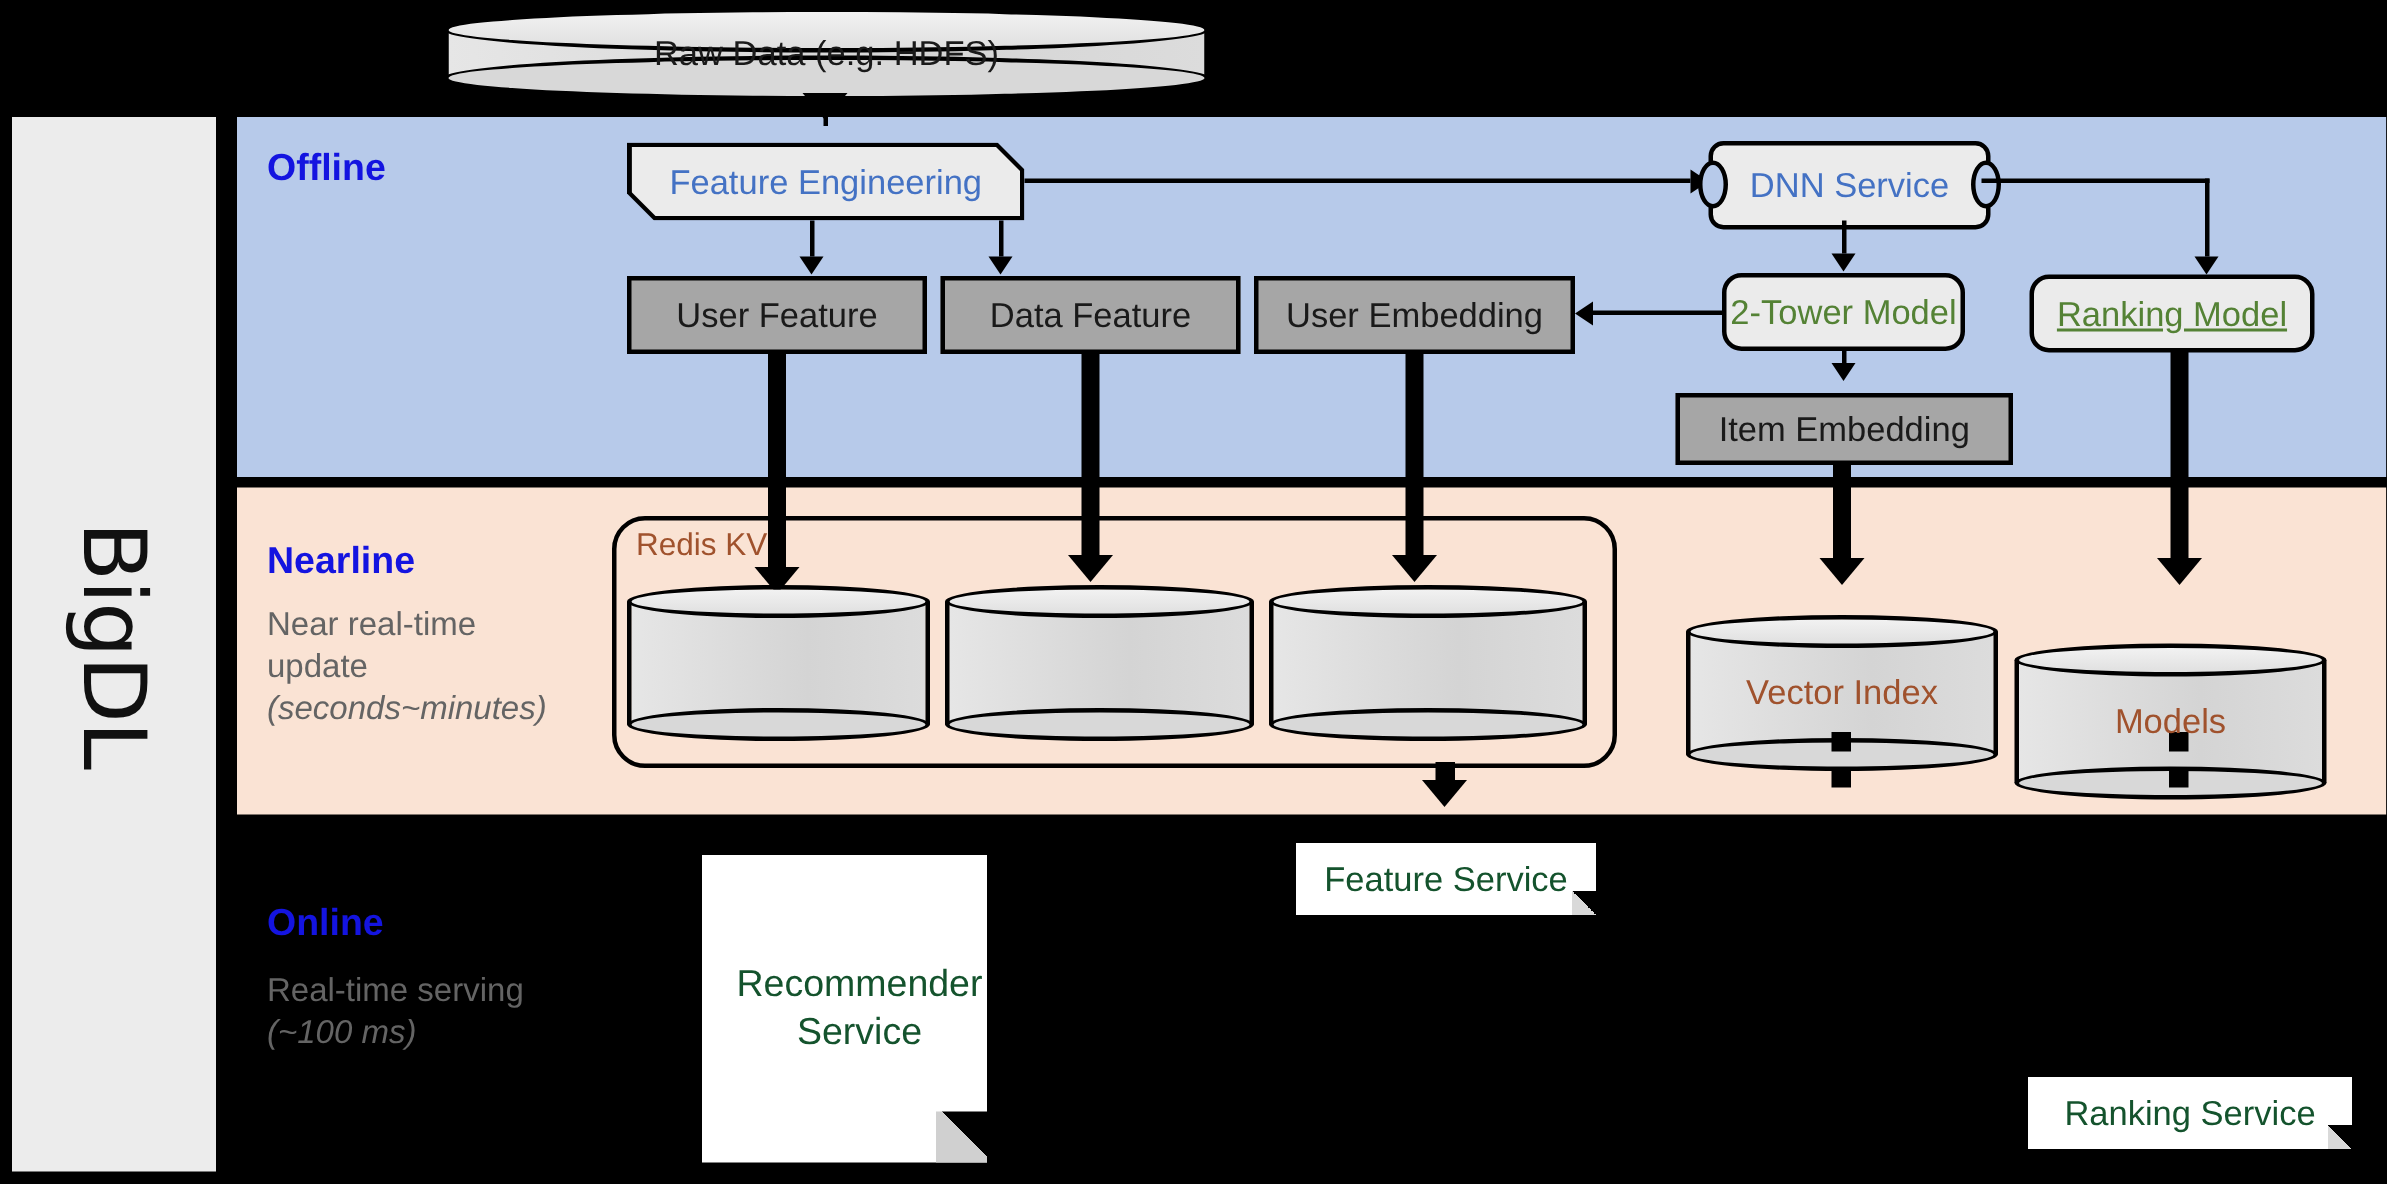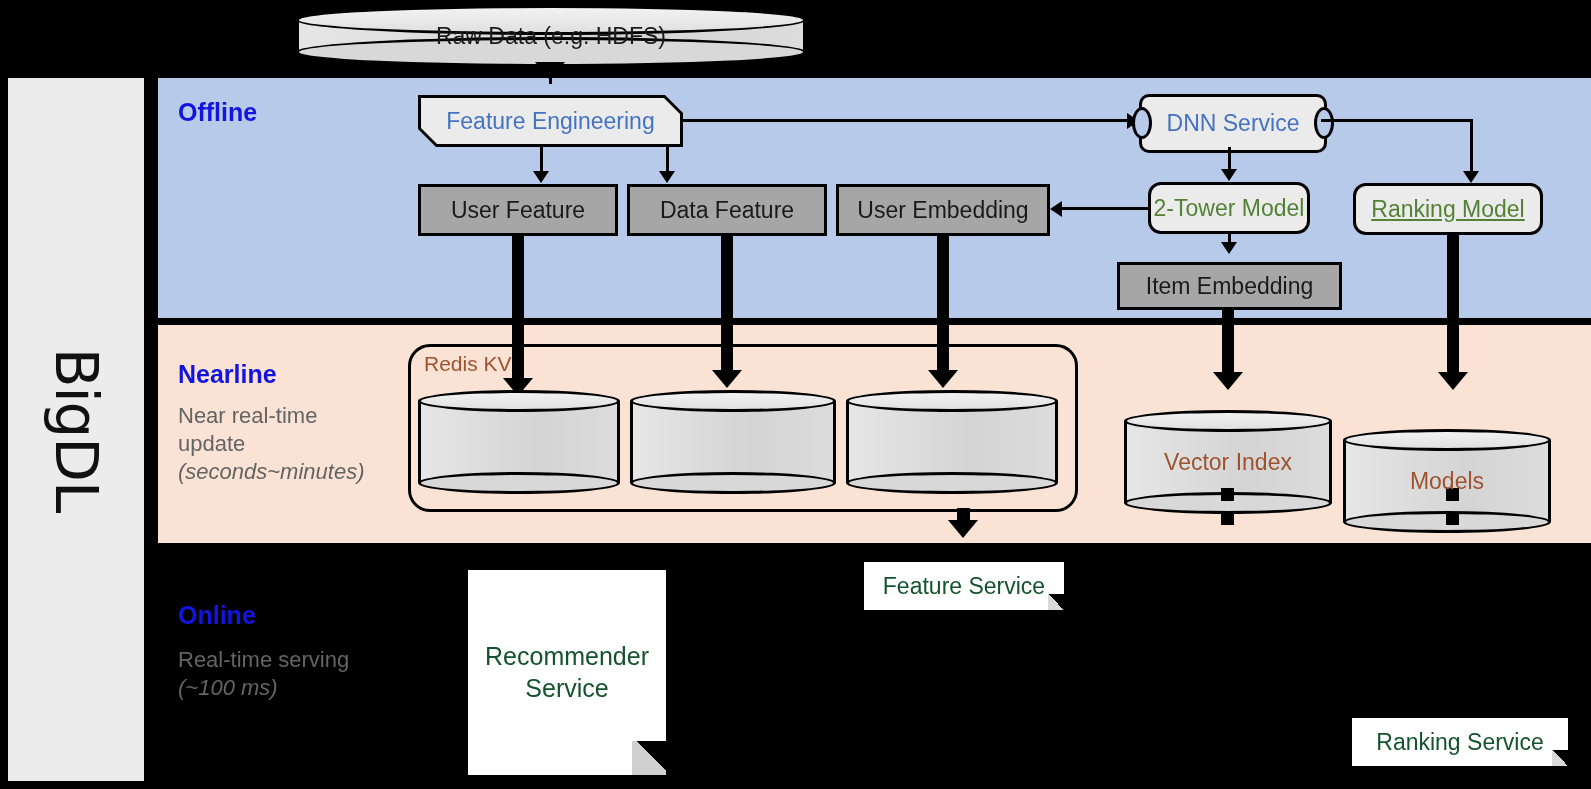--- a/index.html
+++ b/index.html
@@ -219,21 +219,21 @@
 
   <div class="sq" style="left:957px;top:508px;"></div>
   <div class="arr-down-thick" style="left:948px;top:520px;"></div>
 
   <div class="sq" style="left:1221px;top:488px;"></div>
   <div class="sq" style="left:1221px;top:512px;"></div>
 
   <div class="sq" style="left:1446px;top:488px;"></div>
   <div class="sq" style="left:1446px;top:512px;"></div>
 
-  <div class="note" id="note-recommender" style="left:468px;top:570px;width:198px;height:205px;">
+  <div class="note" id="note-recommender" style="left:468px;top:570px;width:170px;height:205px;padding-left:20px;">
     <span>Recommender Service</span>
     <div class="fold"></div>
   </div>
 
   <div class="note" style="left:864px;top:562px;width:200px;height:48px;">
     <span>Feature Service</span>
     <div class="fold"></div>
   </div>
 
 

